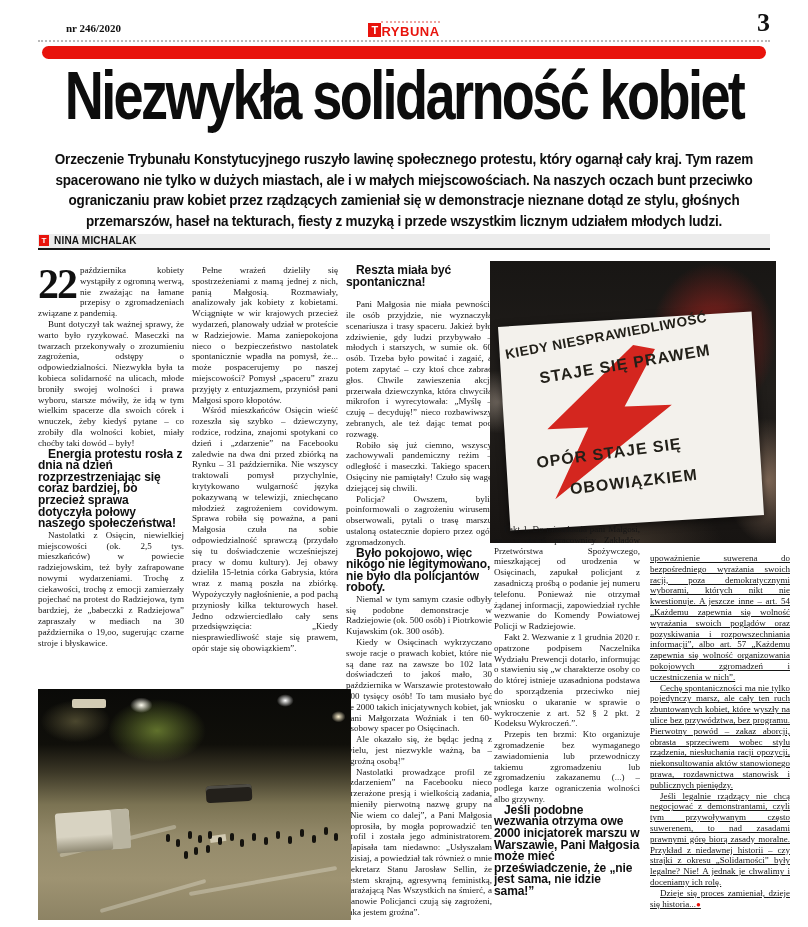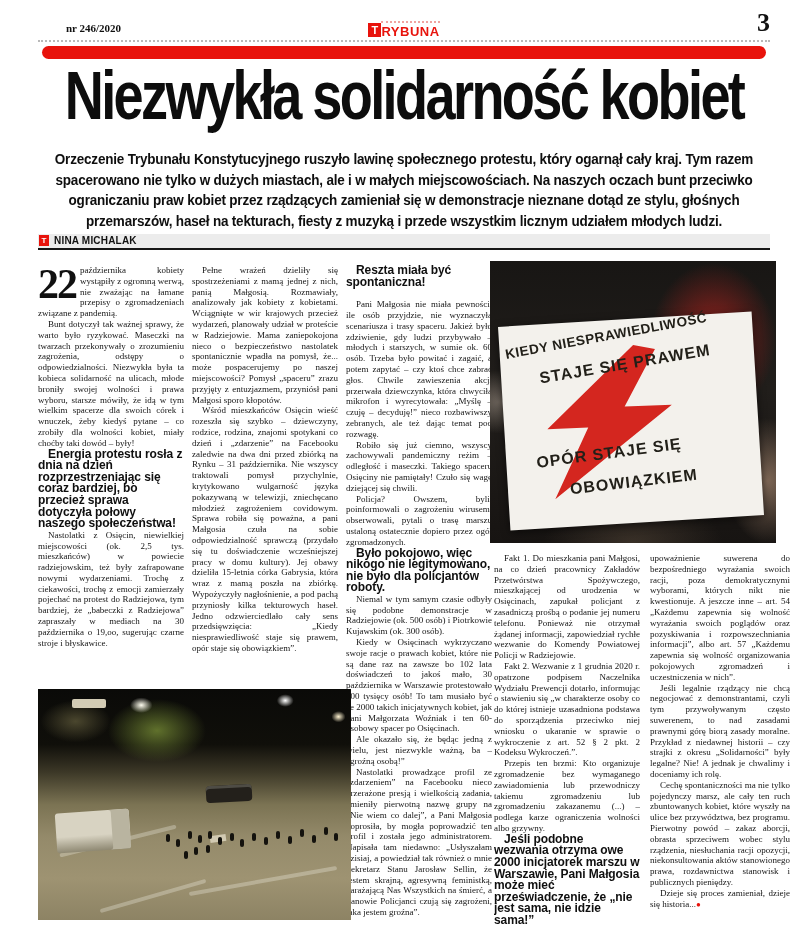--- a/index.html
+++ b/index.html
@@ -29,22 +29,22 @@
   .byline-bar{position:absolute;left:38px;top:234px;width:732px;height:16px;background:#ececec;
               border-bottom:2px solid #161616;display:flex;align-items:center;gap:5px;box-sizing:border-box;padding:0 0 1px 1px;}
   .byline-t{width:10px;height:11px;background:#e8130c;color:#fff;font:700 8px/11px "Liberation Sans",sans-serif;text-align:center;}
   .byline-name{font:700 10px "Liberation Sans",sans-serif;letter-spacing:.2px;color:#111;}
 
   
   .col{position:absolute;top:265px;text-align:justify;font-size:9px;line-height:10.8px;color:#151515;overflow:hidden;}
   #col1{left:38px;width:146px;height:430px;}
   #col2{left:192px;width:146px;height:424px;}
   #col3{left:346px;width:146px;height:668px;}
-  #col4{left:494px;top:553px;width:146px;height:372px;}
-  #col5{left:650px;top:553px;width:140px;height:372px;}
+  #col4{left:494px;top:524px;width:146px;height:372px;}
+  #col5{left:650px;top:553px;width:140px;height:372px;text-decoration:underline;}
   .col p{margin:0;text-indent:10px;}
   .col p.ni{text-indent:0;}
   .dropcap{float:left;font:700 42px/33px "Liberation Serif",serif;letter-spacing:-2px;margin:3px 4px 0 0;color:#101010;}
   .sh{font-family:"Liberation Sans",sans-serif;font-weight:700;font-size:12px;line-height:11.6px;
       text-align:left;text-indent:0;margin:5px 0;letter-spacing:-.1px;color:#0f0f0f;}
   .sh.first{margin:0 0 11px 0;}
   .enddot{color:#e8130c;font-size:8px;}
 
   
   .photo-banner{position:absolute;left:490px;top:261px;width:286px;height:282px;overflow:hidden;
@@ -149,22 +149,22 @@
   <div class="col" id="col4">
     <p>Fakt 1. Do mieszkania pani Małgosi, na co dzień pracownicy Zakładów Przetwórstwa Spożywczego, mieszkającej od urodzenia w Osięcinach, zapukał policjant z zasadniczą prośbą o podanie jej numeru telefonu. Ponieważ nie otrzymał żądanej informacji, zapowiedział rychłe wezwanie do Komendy Powiatowej Policji w Radziejowie.</p>
     <p>Fakt 2. Wezwanie z 1 grudnia 2020 r. opatrzone podpisem Naczelnika Wydziału Prewencji dotarło, informując o stawieniu się „w charakterze osoby co do której istnieje uzasadniona podstawa do sporządzenia przeciwko niej wniosku o ukaranie w sprawie o wykroczenie z art. 52 § 2 pkt. 2 Kodeksu Wykroczeń.”.</p>
     <p>Przepis ten brzmi: Kto organizuje zgromadzenie bez wymaganego zawiadomienia lub przewodniczy takiemu zgromadzeniu lub zgromadzeniu zakazanemu (...) – podlega karze ograniczenia wolności albo grzywny.</p>
     <p class="sh">Jeśli podobne wezwania otrzyma owe 2000 inicjatorek marszu w Warszawie, Pani Małgosia może mieć przeświadczenie, że „nie jest sama, nie idzie sama!”</p>
     <p>Jeśli ktoś doczytał art. 4 naszej Konstytucji, to jest tam</p>
   </div>
 
   <div class="col" id="col5">
     <p class="ni">upoważnienie suwerena do bezpośredniego wyrażania swoich racji, poza demokratycznymi wyborami, których nikt nie kwestionuje. A jeszcze inne – art. 54 „Każdemu zapewnia się wolność wyrażania swoich poglądów oraz pozyskiwania i rozpowszechniania informacji”, albo art. 57 „Każdemu zapewnia się wolność organizowania pokojowych zgromadzeń i uczestniczenia w nich”.</p>
+    <p>Cechę spontaniczności ma nie tylko pojedynczy marsz, ale cały ten ruch zbuntowanych kobiet, które wyszły na ulice bez przywództwa, bez programu. Pierwotny powód – zakaz aborcji, obrasta sprzeciwem wobec stylu rządzenia, niesłuchania racji opozycji, niekonsultowania aktów stanowionego prawa, rozdawnictwa stanowisk i publicznych pieniędzy.</p>
     <p>Jeśli legalnie rządzący nie chcą negocjować z demonstrantami, czyli tym przywoływanym często suwerenem, to nad zasadami prawnymi górę biorą zasady moralne. Przykład z niedawnej historii – czy strajki z okresu „Solidarności” były legalne? Nie! A jednak je chwalimy i doceniamy ich rolę.</p>
-    <p>Cechę spontaniczności ma nie tylko pojedynczy marsz, ale cały ten ruch zbuntowanych kobiet, które wyszły na ulice bez przywództwa, bez programu. Pierwotny powód – zakaz aborcji, obrasta sprzeciwem wobec stylu rządzenia, niesłuchania racji opozycji, niekonsultowania aktów stanowionego prawa, rozdawnictwa stanowisk i publicznych pieniędzy.</p>
     <p><span>Dzieje się proces zamieniał, dzieje się historia...</span><span class="enddot">●</span></p>
   </div>
 
   <figure class="photo-night" style="margin:0;">
     <span class="lit-sign"></span>
     <span class="road-mark rm1"></span>
     <span class="road-mark rm2"></span>
     <span class="road-mark rm3"></span>
     <span class="truck"></span>
     <span class="car"></span>

